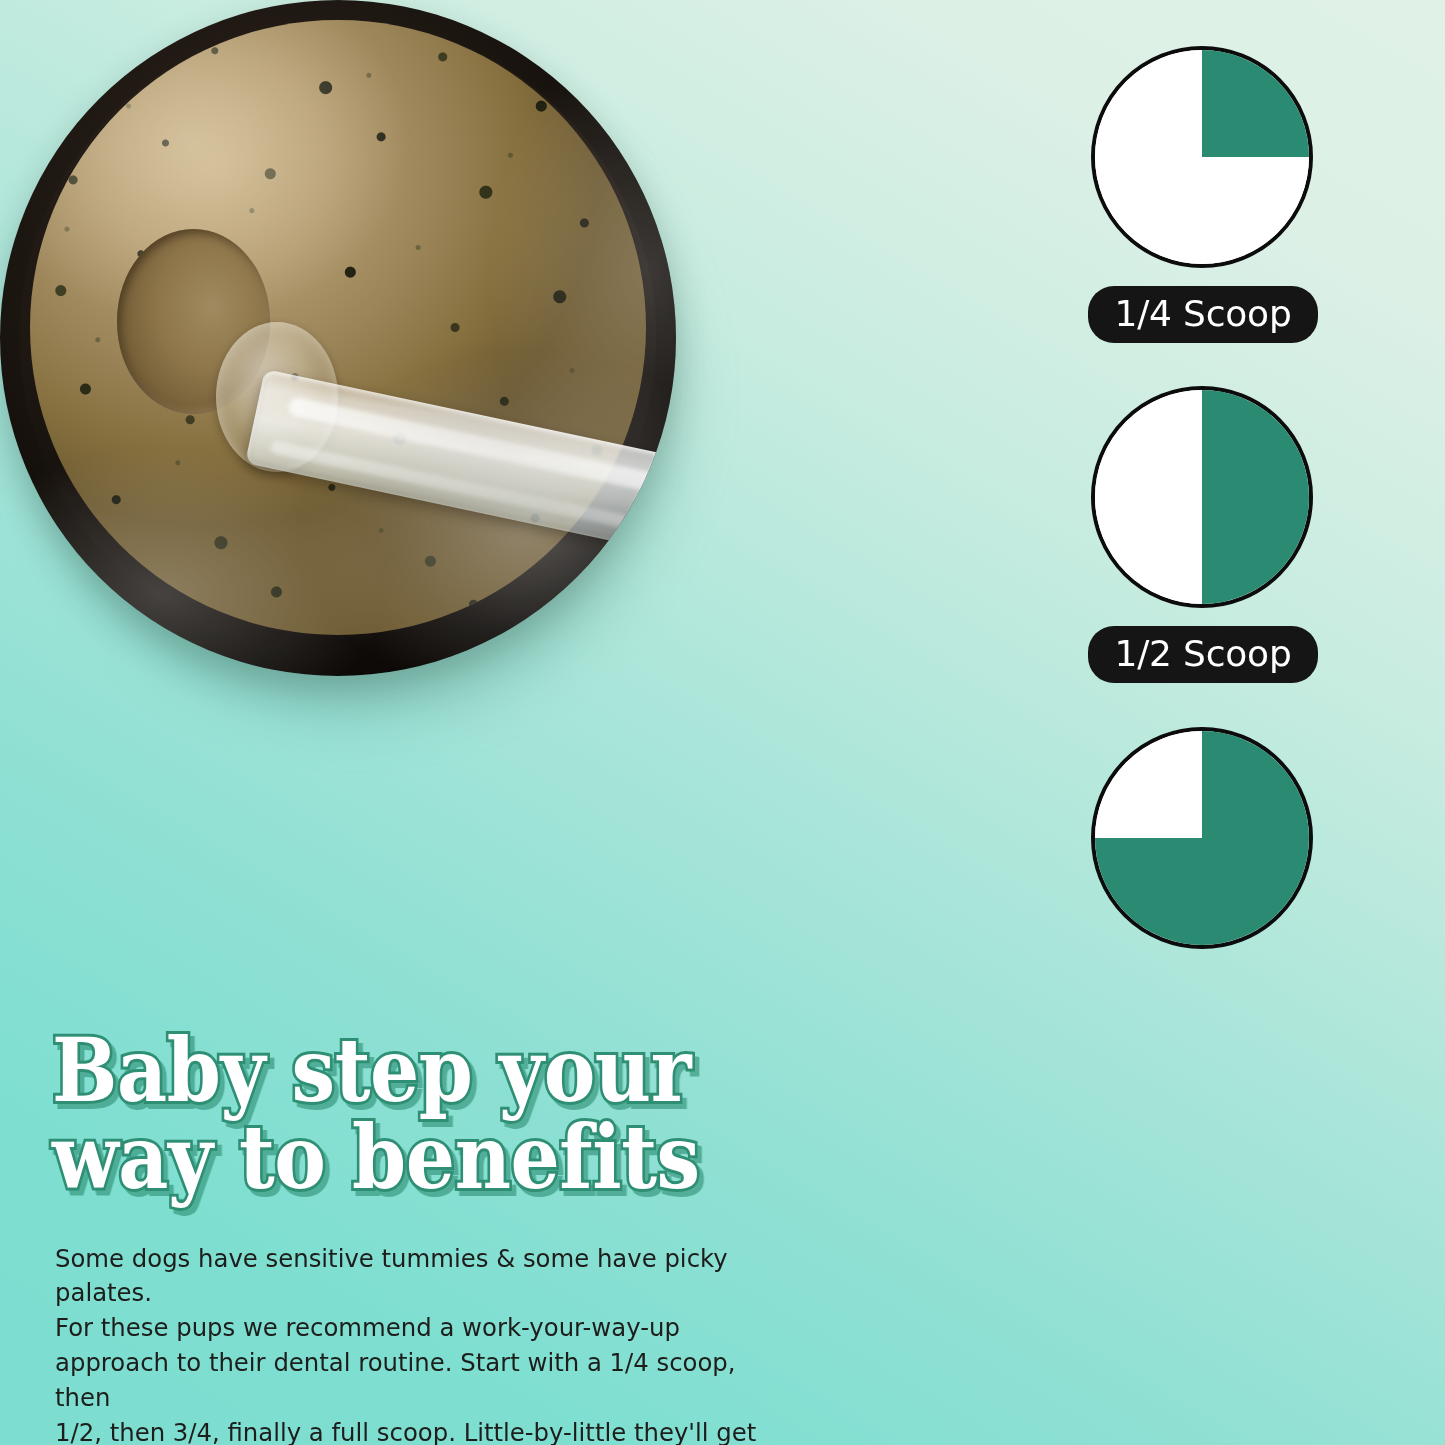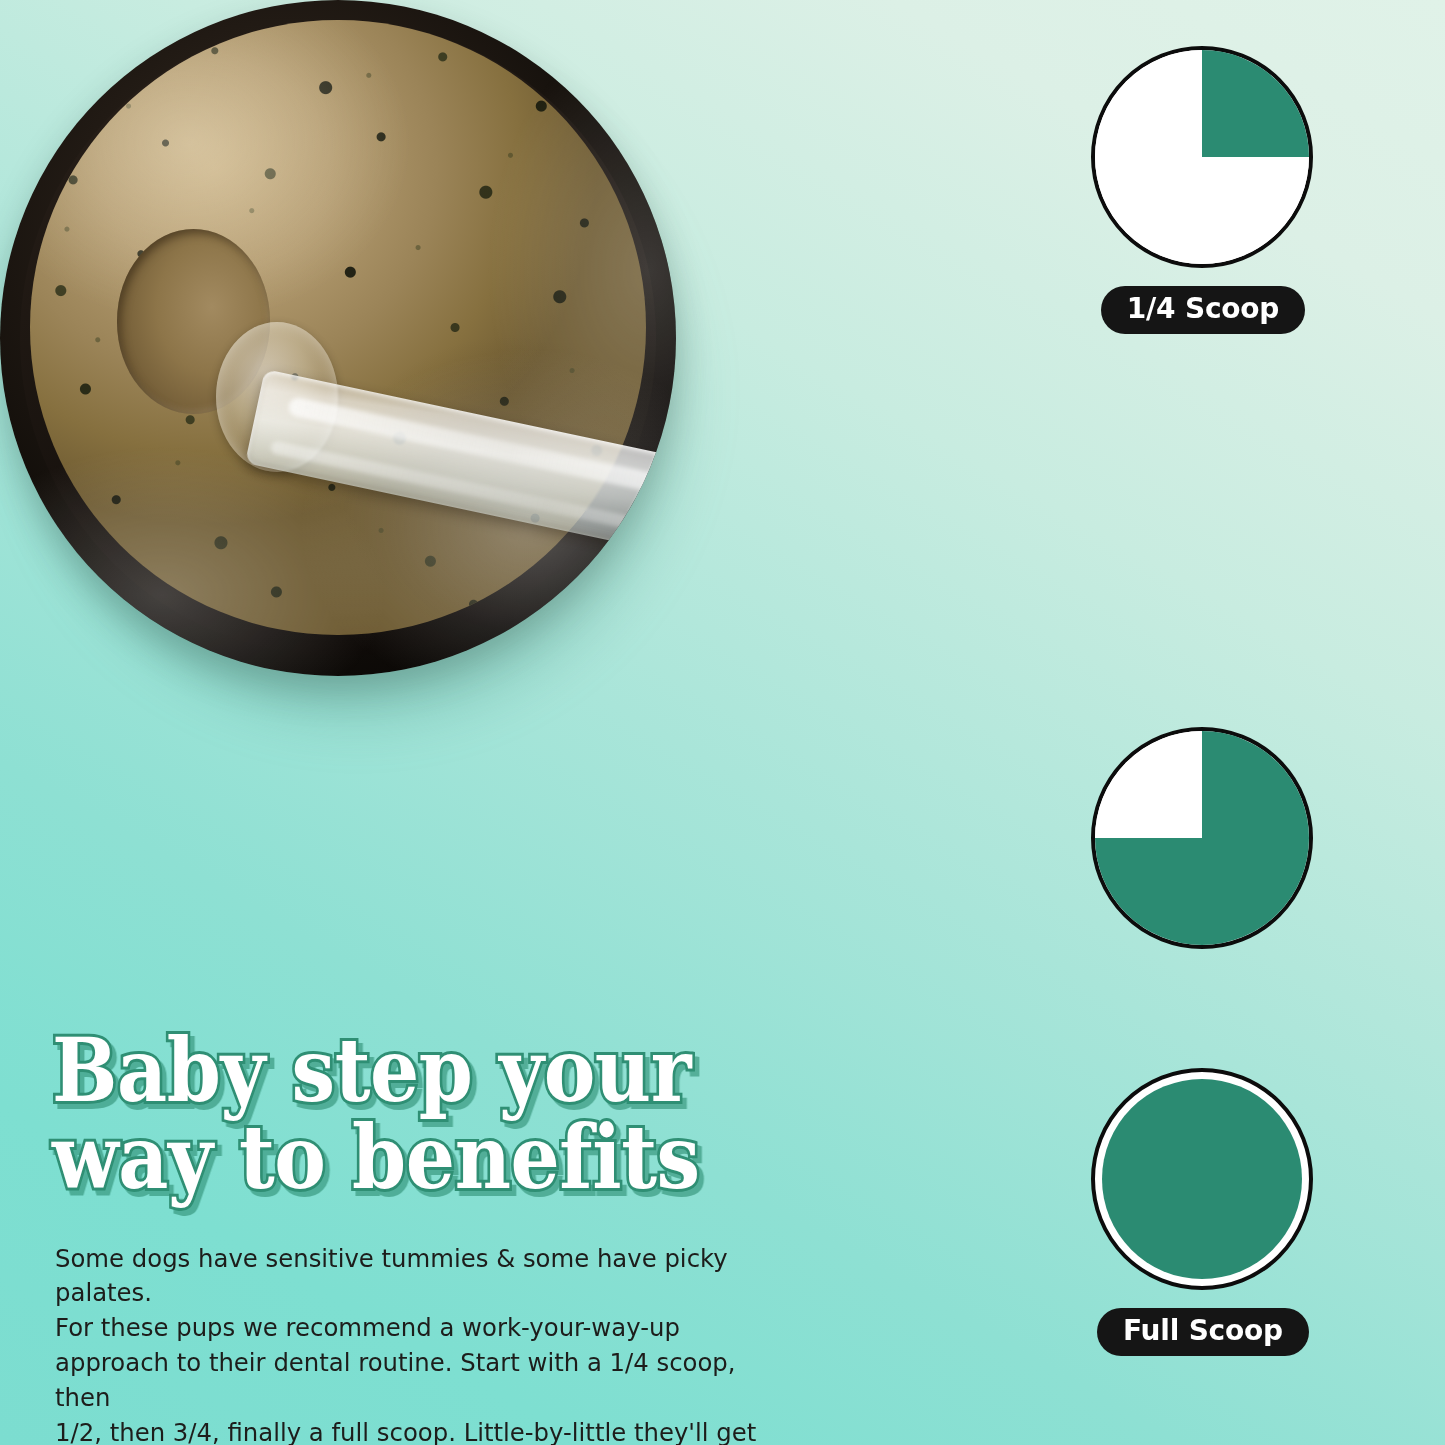--- a/index.html
+++ b/index.html
@@ -298,25 +298,24 @@
   }
   .pill {
     margin: 18px auto 0;
     display: block;
     width: max-content;
     padding: 8px 26px 9px;
     border-radius: 26px;
     background: #151515;
     color: #ffffff;
     font-family: "DejaVu Sans", "Liberation Sans", sans-serif;
-    font-size: 28px;
+    font-size: 36px;
     line-height: 1.1;
     letter-spacing: -0.2px;
     text-align: center;
-    font-weight: bold;
   }
 </style>
 </head>
 <body>
 
 <div id="canvas">
 
   <div class="photo-wrap">
     <div class="photo-shadow"></div>
     <div class="jar">
@@ -347,29 +346,29 @@
 
   <div class="gauges">
 
     <div class="gauge" style="top:0px;">
       <div class="dial">
         <div class="fill" style="background: conic-gradient(from 0deg, #2b8b72 0deg 90deg, #ffffff 90deg 360deg);"></div>
       </div>
       <span class="pill">1/4 Scoop</span>
     </div>
 
+    <div class="gauge" style="top:340px;">
+      <div class="dial">
+        <div class="fill" style="background: conic-gradient(from 0deg, #2b8b72 0deg 180deg, #ffffff 180deg 360deg);"></div>
+      </div>
+      <span class="pill">1/2 Scoop</span>
+    </div>
 
     <div class="gauge" style="top:681px;">
       <div class="dial">
         <div class="fill" style="background: conic-gradient(from 0deg, #2b8b72 0deg 270deg, #ffffff 270deg 360deg);"></div>
       </div>
     </div>
 
-    <div class="gauge" style="top:1022px;">
-      <div class="dial full">
-        <div class="fill" style="background: #2b8b72;"></div>
-      </div>
-      <span class="pill">Full Scoop</span>
-    </div>
 
   </div>
 
 </div>
 
 </body></html>

